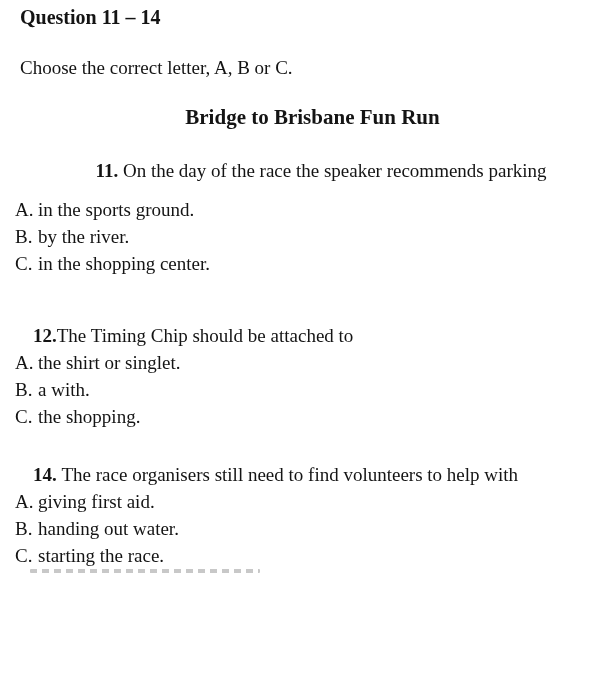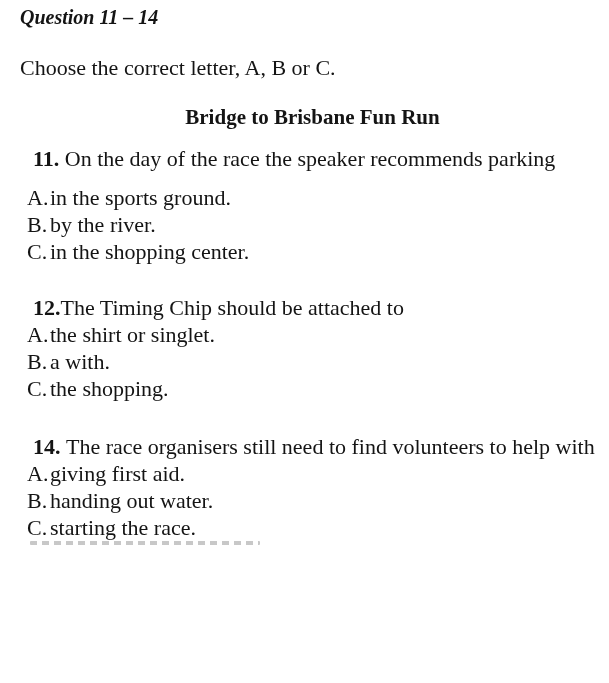--- a/index.html
+++ b/index.html
@@ -3,46 +3,45 @@
 <meta charset="utf-8">
 <style>
   * { margin: 0; padding: 0; box-sizing: border-box; }
   html, body { width: 609px; height: 683px; }
   body {
     background: #ffffff;
     font-family: "Liberation Serif", "DejaVu Serif", serif;
     color: #141414;
     overflow: hidden;
   }
-  .line { font-size: 22px; line-height: 27px; white-space: nowrap; }
+  .line { font-size: 19px; line-height: 27px; white-space: nowrap; }
   .heading {
     font-size: 20px;
     font-weight: bold;
-    font-style: italic;
     line-height: 27px;
     margin: 4px 0 0 20px;
     white-space: nowrap;
   }
   .instruction { margin: 23px 0 0 20px; }
   .doc-title {
     font-size: 21px;
     font-weight: bold;
     line-height: 29px;
     text-align: center;
     padding-left: 16px;
     margin-top: 22px;
     white-space: nowrap;
   }
   .question-line { margin-left: 33px; }
   .q-number { font-weight: bold; }
-  .option { margin-left: 27px; }
+  .option { margin-left: 15px; }
   .opt-letter { display: inline-block; width: 23px; }
-  .q11 { margin-top: 13px; }
+  .q11 { margin-top: 25px; text-align: center; }
   .q11-options { margin-top: 12px; }
-  .q12 { margin-top: 29px; }
+  .q12 { margin-top: 45px; }
   .q13 { margin-top: 31px; }
   .q14 { margin-top: 31px; }
   .cutoff-artifact {
     height: 4px;
     width: 230px;
     margin-left: 30px;
     background: repeating-linear-gradient(
       90deg,
       rgba(110,110,110,0.38) 0 7px,
       rgba(255,255,255,0) 7px 12px

